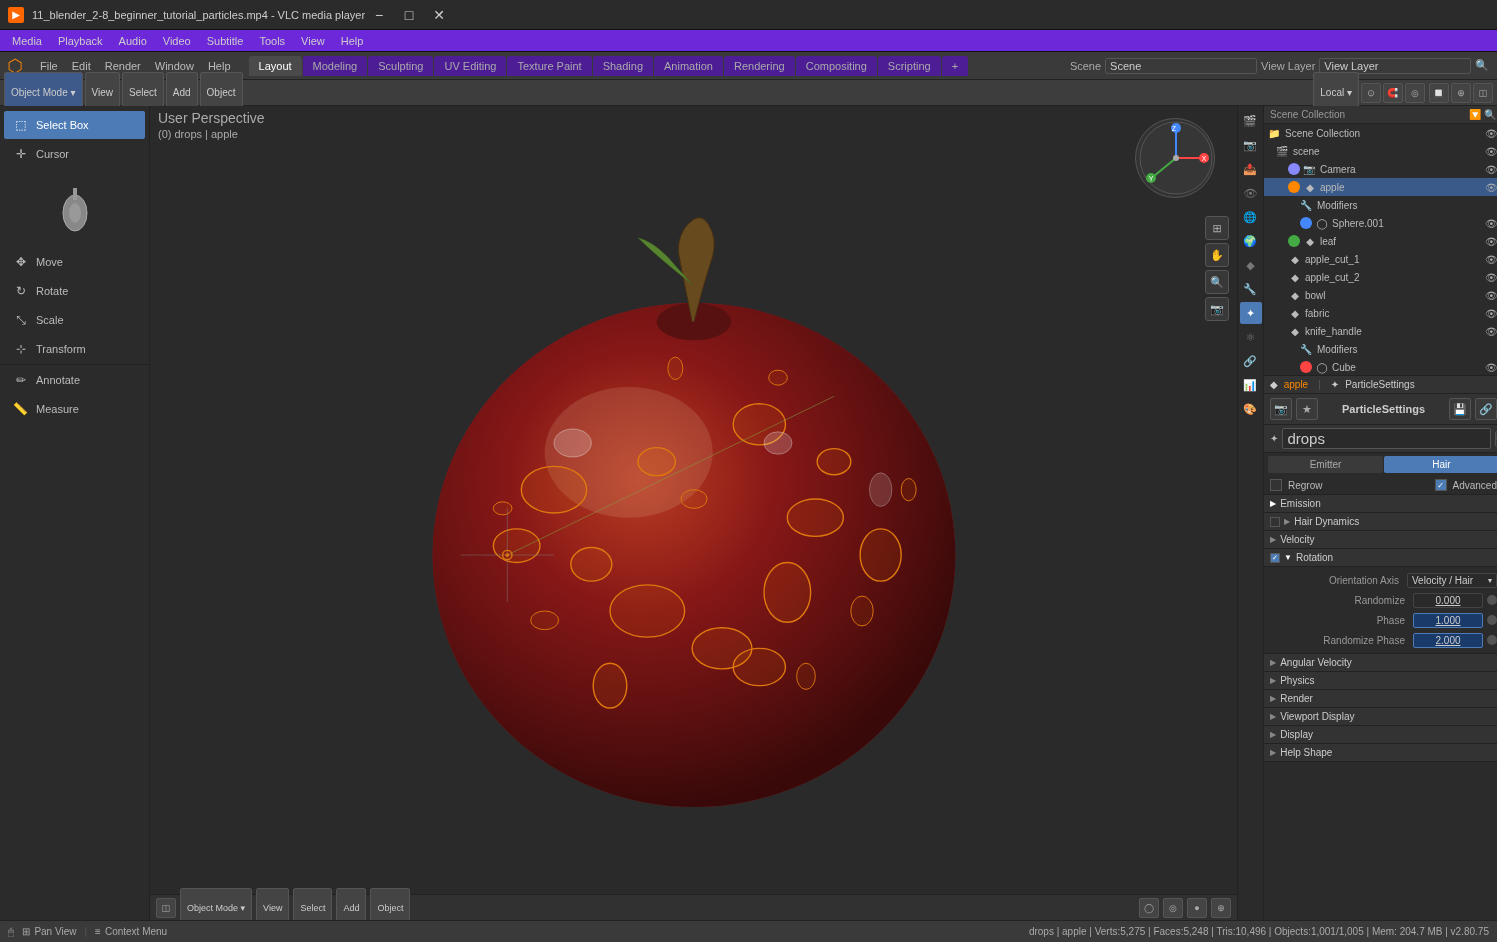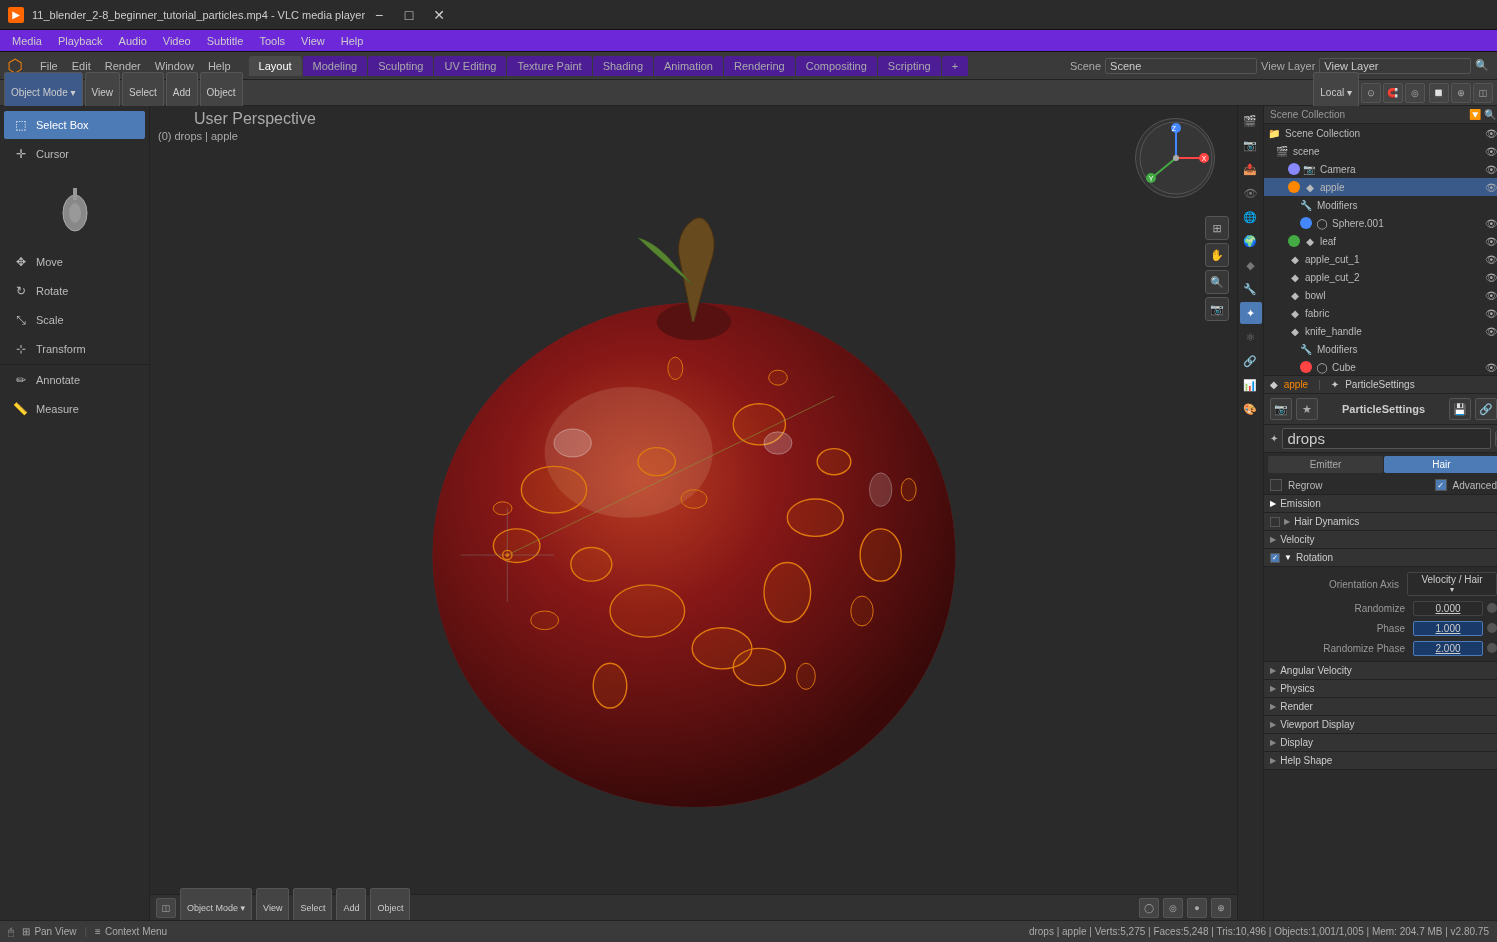--- a/index.html
+++ b/index.html
@@ -201,24 +201,23 @@
       position: relative;
       overflow: hidden;
     }
     #viewport-header {
       position: absolute;
       top: 4px;
       left: 8px;
       z-index: 10;
     }
     #viewport-header .vp-title {
-      font-size: 16px;
+      font-size: 14px;
       color: #aaa;
       margin-bottom: 2px;
-      margin-left: 36px;
     }
     #viewport-header .vp-subtitle {
       font-size: 11px;
       color: #aaa;
     }
 
     
     #apple-container {
       position: absolute;
       top: 0;
@@ -464,21 +463,20 @@
       border: 1px solid #444;
       color: #ccc;
       padding: 1px 4px;
       font-size: 10px;
       border-radius: 2px;
       min-width: 90px;
       display: flex;
       align-items: center;
       justify-content: space-between;
       cursor: pointer;
-      flex-direction: column;
     }
     .dot-btn {
       width: 10px;
       height: 10px;
       background: #555;
       border-radius: 50%;
       cursor: pointer;
       flex-shrink: 0;
     }
 

